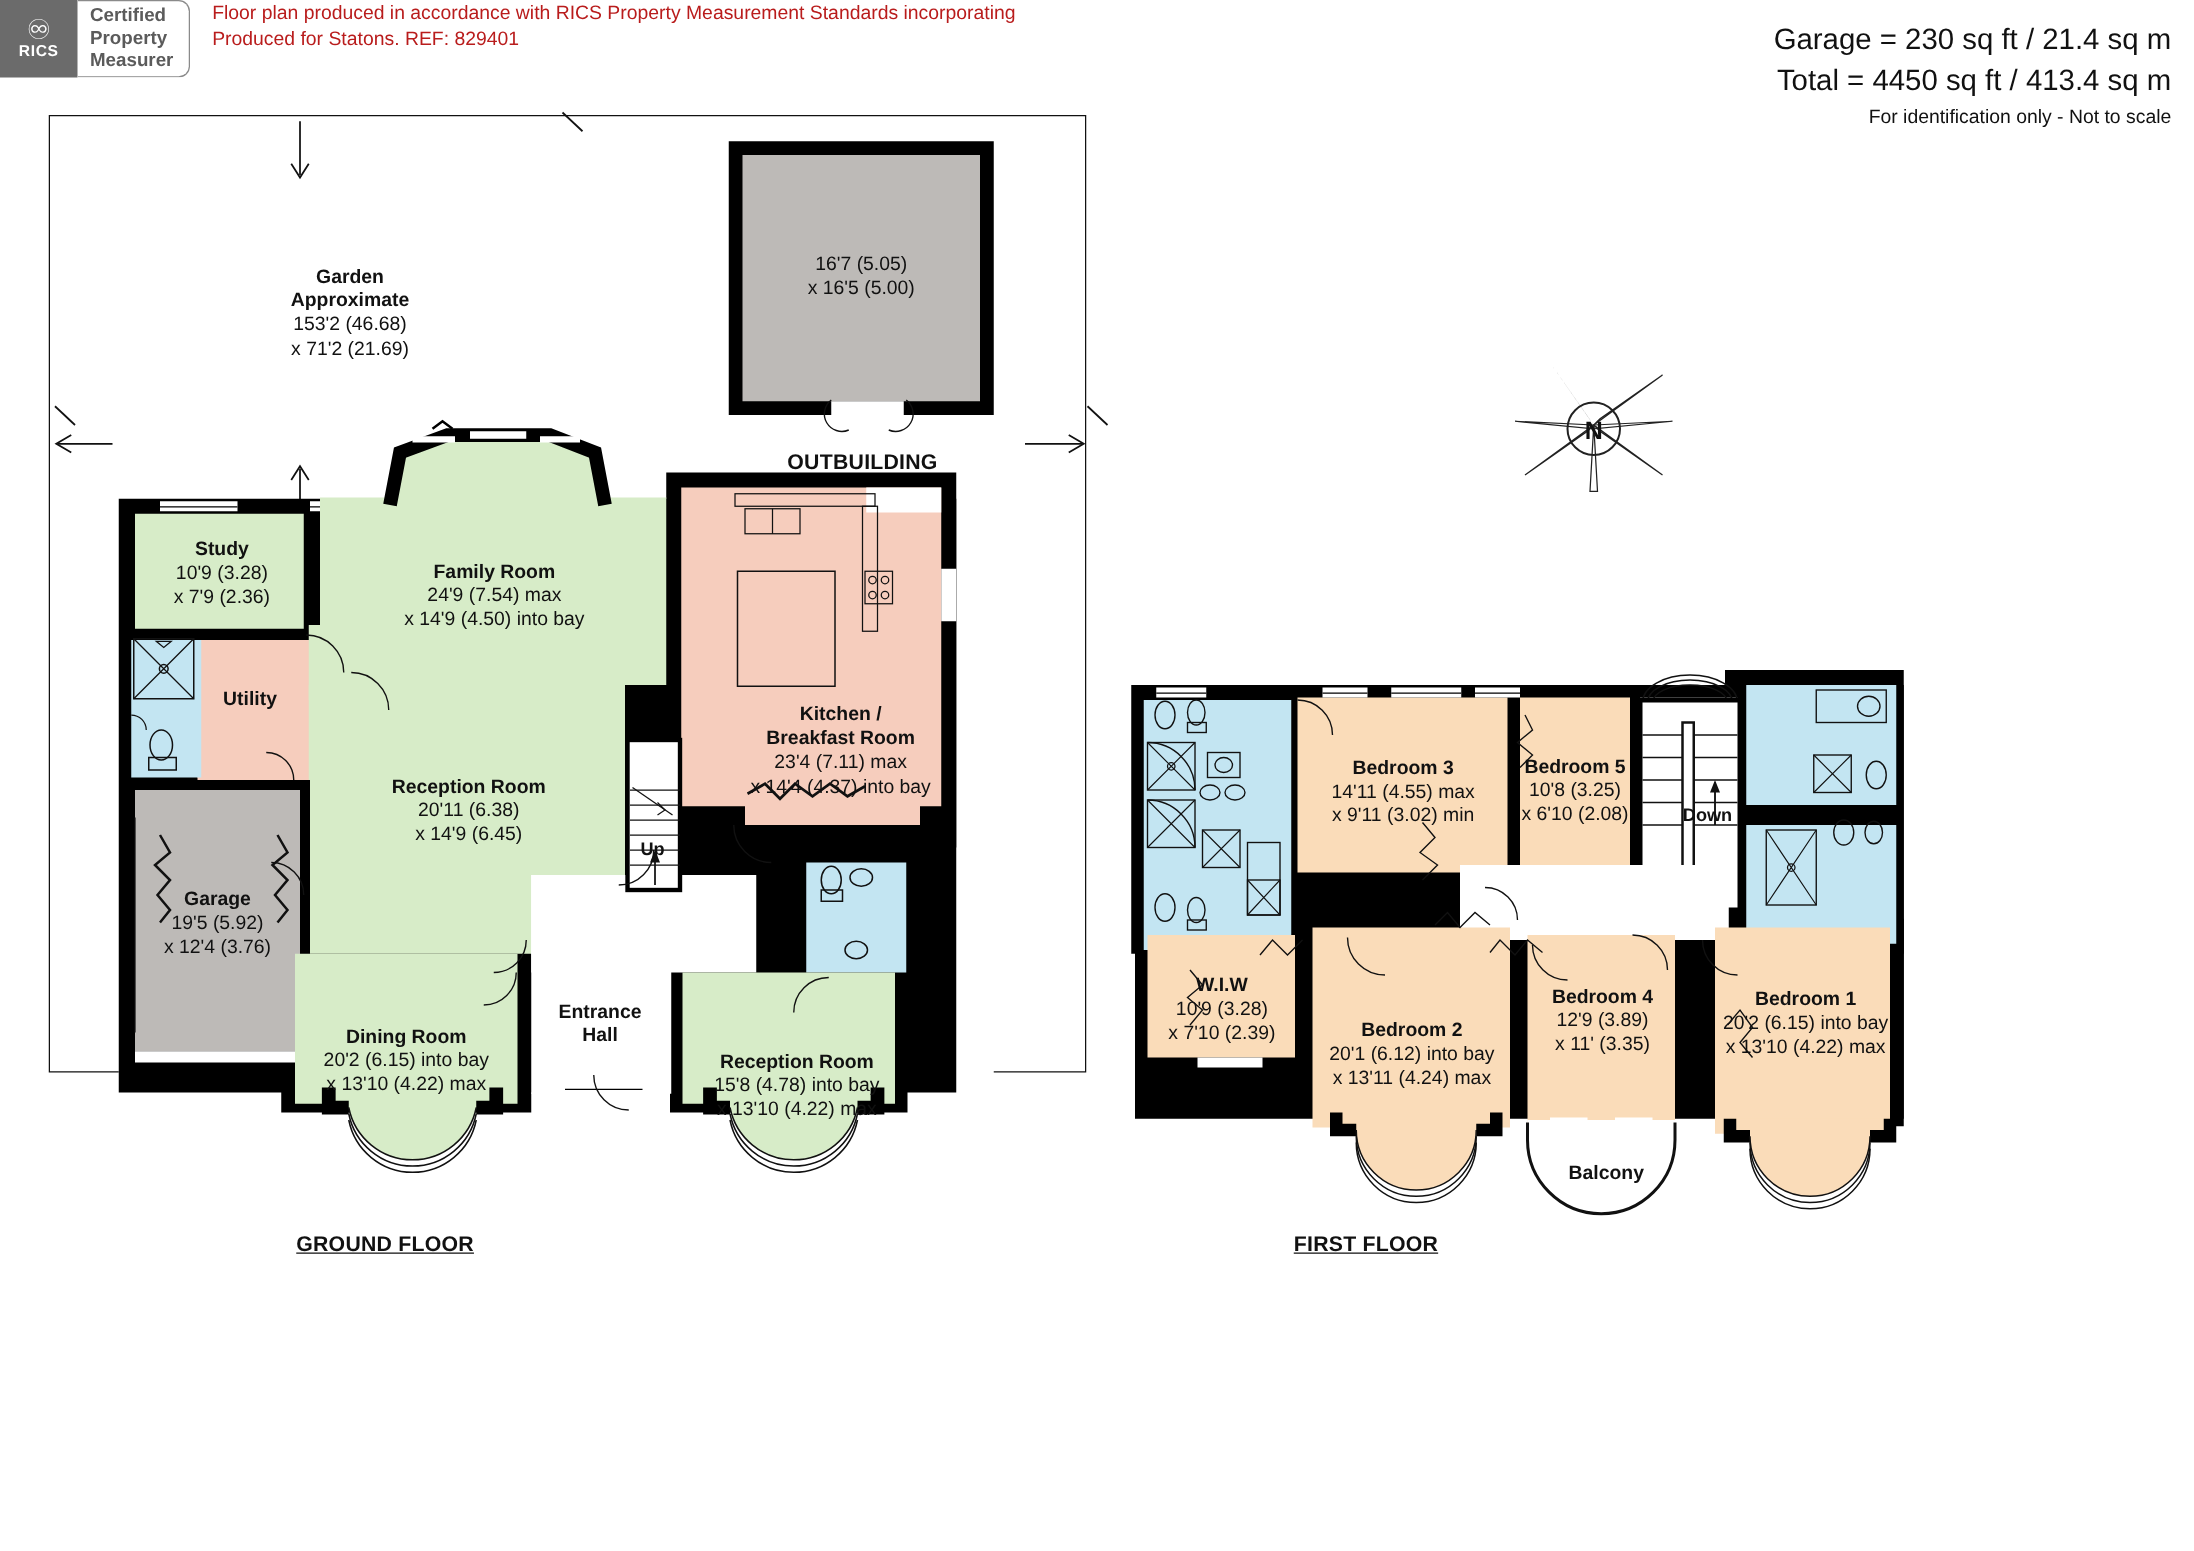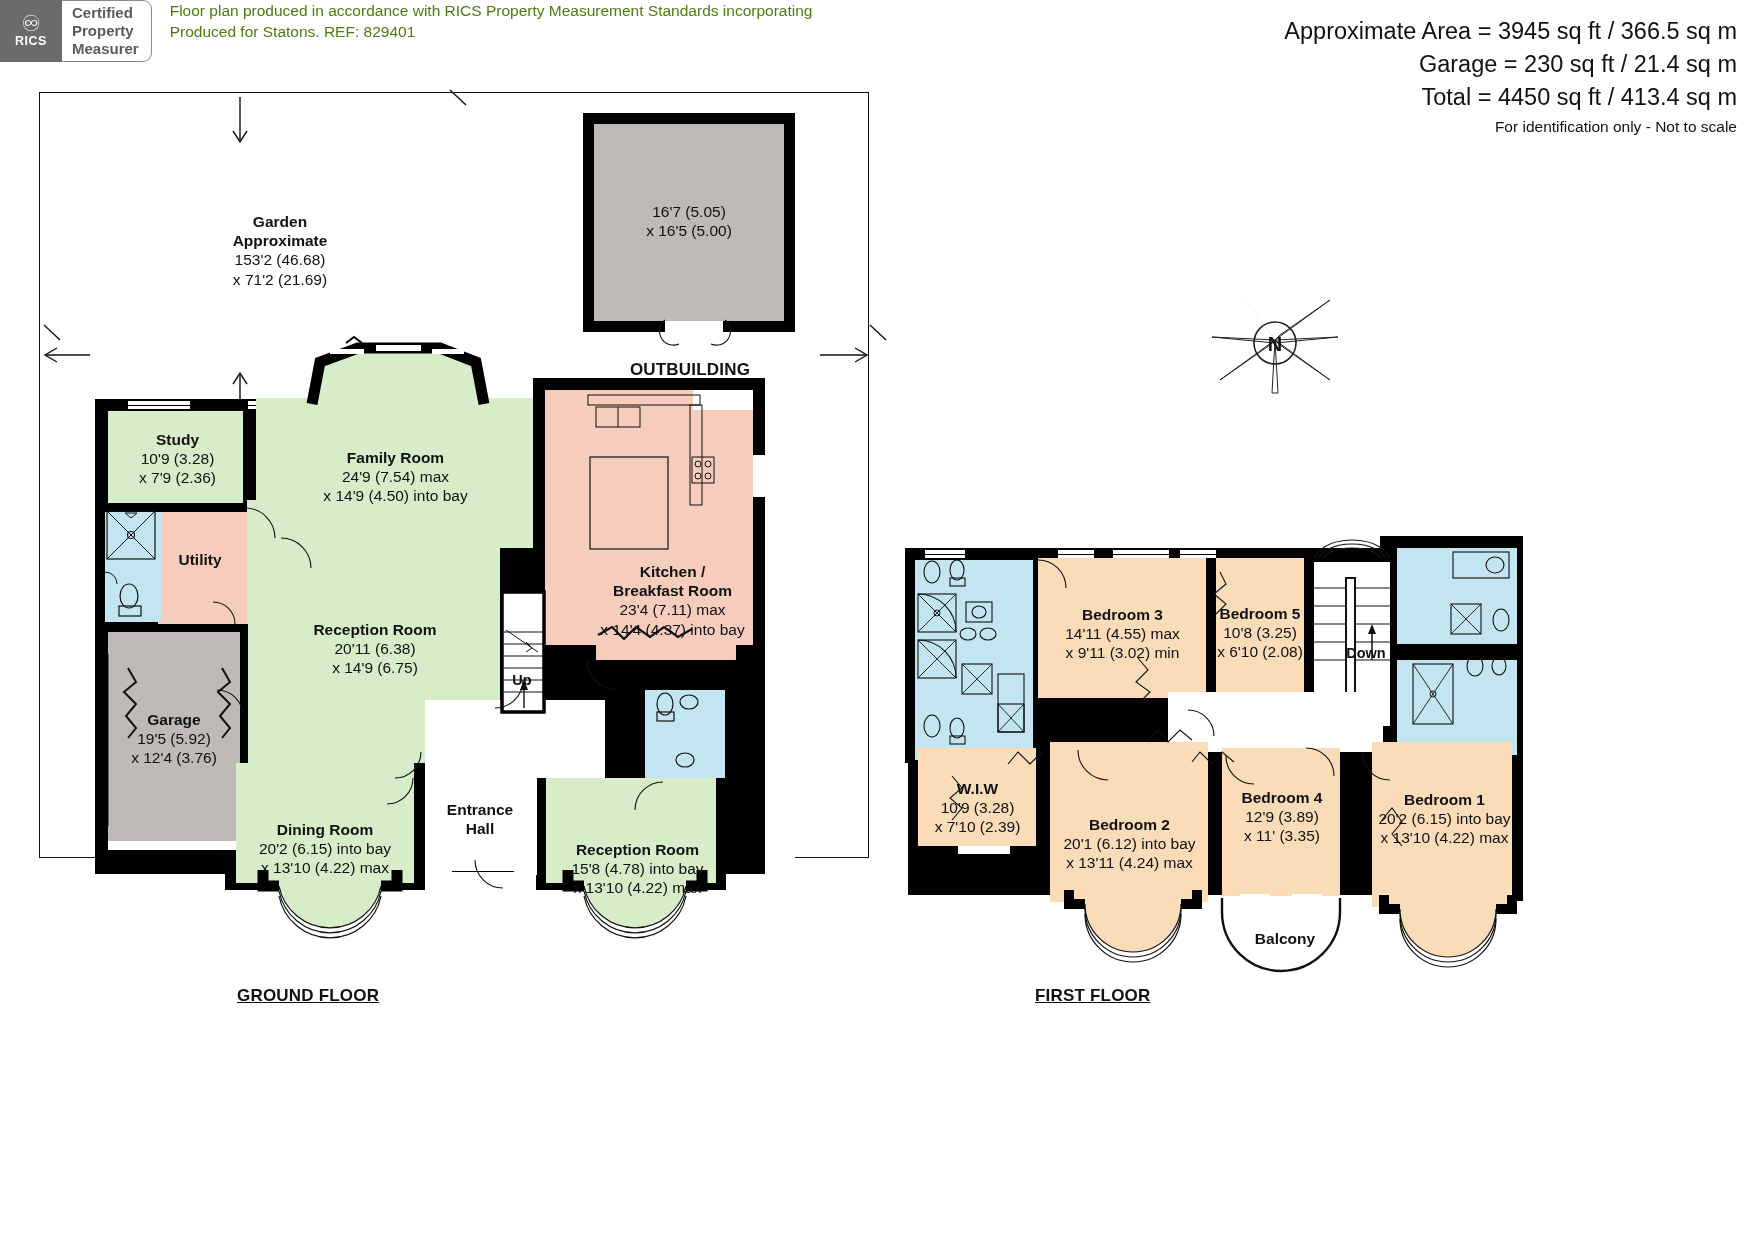--- a/index.html
+++ b/index.html
@@ -39,28 +39,27 @@
   
   #footer{left:30px;top:1155px;display:flex;align-items:flex-start;}
   #rics-badge{display:flex;align-items:stretch;height:62px;}
   #rics-mark{width:62px;height:62px;background:#6b6b6b;color:#fff;
              display:flex;flex-direction:column;align-items:center;justify-content:center;}
   #rics-mark .rlogo{font-size:22px;line-height:20px;}
   #rics-mark .rtxt{font-size:12.5px;font-weight:bold;letter-spacing:.5px;}
   #rics-cert{border:1.6px solid #8a8a8a;border-left:none;border-radius:0 9px 9px 0;
              padding:5px 12px 5px 10px;display:flex;flex-direction:column;justify-content:center;
              color:#5b5b5b;font-weight:bold;font-size:15px;line-height:1.18;}
-  #credits{margin-left:18px;font-size:15.5px;line-height:1.38;color:#4d7c0f;}
+  #credits{margin-left:18px;font-size:15.5px;line-height:1.38;color:#b91c1c;}
   #credits .cl{white-space:nowrap;}
 </style>
 </head>
 <body>
 
 <div class="abs" id="header">
-  <div class="hline">Approximate Area = 3945 sq ft / 366.5 sq m</div>
   <div class="hline">Garage = 230 sq ft / 21.4 sq m</div>
   <div class="hline">Total = 4450 sq ft / 413.4 sq m</div>
   <div id="notice">For identification only - Not to scale</div>
 </div>
 
 <svg class="abs" style="left:1210px;top:285px;width:130px;height:110px" viewBox="0 0 130 110">
   <g fill="none" stroke="#222" stroke-width="1">
     <path d="M65 55 L128 52 L65 58 Z" fill="#fff"></path>
     <path d="M65 55 L2 52 L65 58 Z" fill="#fff"></path>
     <path d="M65 55 L62 108 L68 108 Z" fill="#fff"></path>
@@ -162,21 +161,21 @@
   <div class="nm">Family Room</div>
   <div class="dim">24'9 (7.54) max</div>
   <div class="dim">x 14'9 (4.50) into bay</div>
 </div>
 
 <div class="fill green" style="left:247px;top:548px;width:253px;height:215px;"></div>
 <div class="fill green" style="left:247px;top:500px;width:10px;height:60px;"></div>
 <div class="abs ctr lbl" style="left:285px;top:620px;width:180px;">
   <div class="nm">Reception Room</div>
   <div class="dim">20'11 (6.38)</div>
-  <div class="dim">x 14'9 (6.75)</div>
+  <div class="dim">x 14'9 (6.45)</div>
 </div>
 
 <div class="fill pink" style="left:545px;top:390px;width:208px;height:255px;"></div>
 <div class="fill pink" style="left:596px;top:630px;width:140px;height:30px;"></div>
 <div class="fill white" style="left:693px;top:390px;width:60px;height:20px;"></div>
 <svg class="abs" style="left:540px;top:385px;width:220px;height:280px" viewBox="0 0 220 280">
 
   <rect x="48" y="10" width="112" height="10" fill="none" stroke="#111" stroke-width="1"></rect>
   <rect x="150" y="20" width="12" height="100" fill="none" stroke="#111" stroke-width="1"></rect>
 

